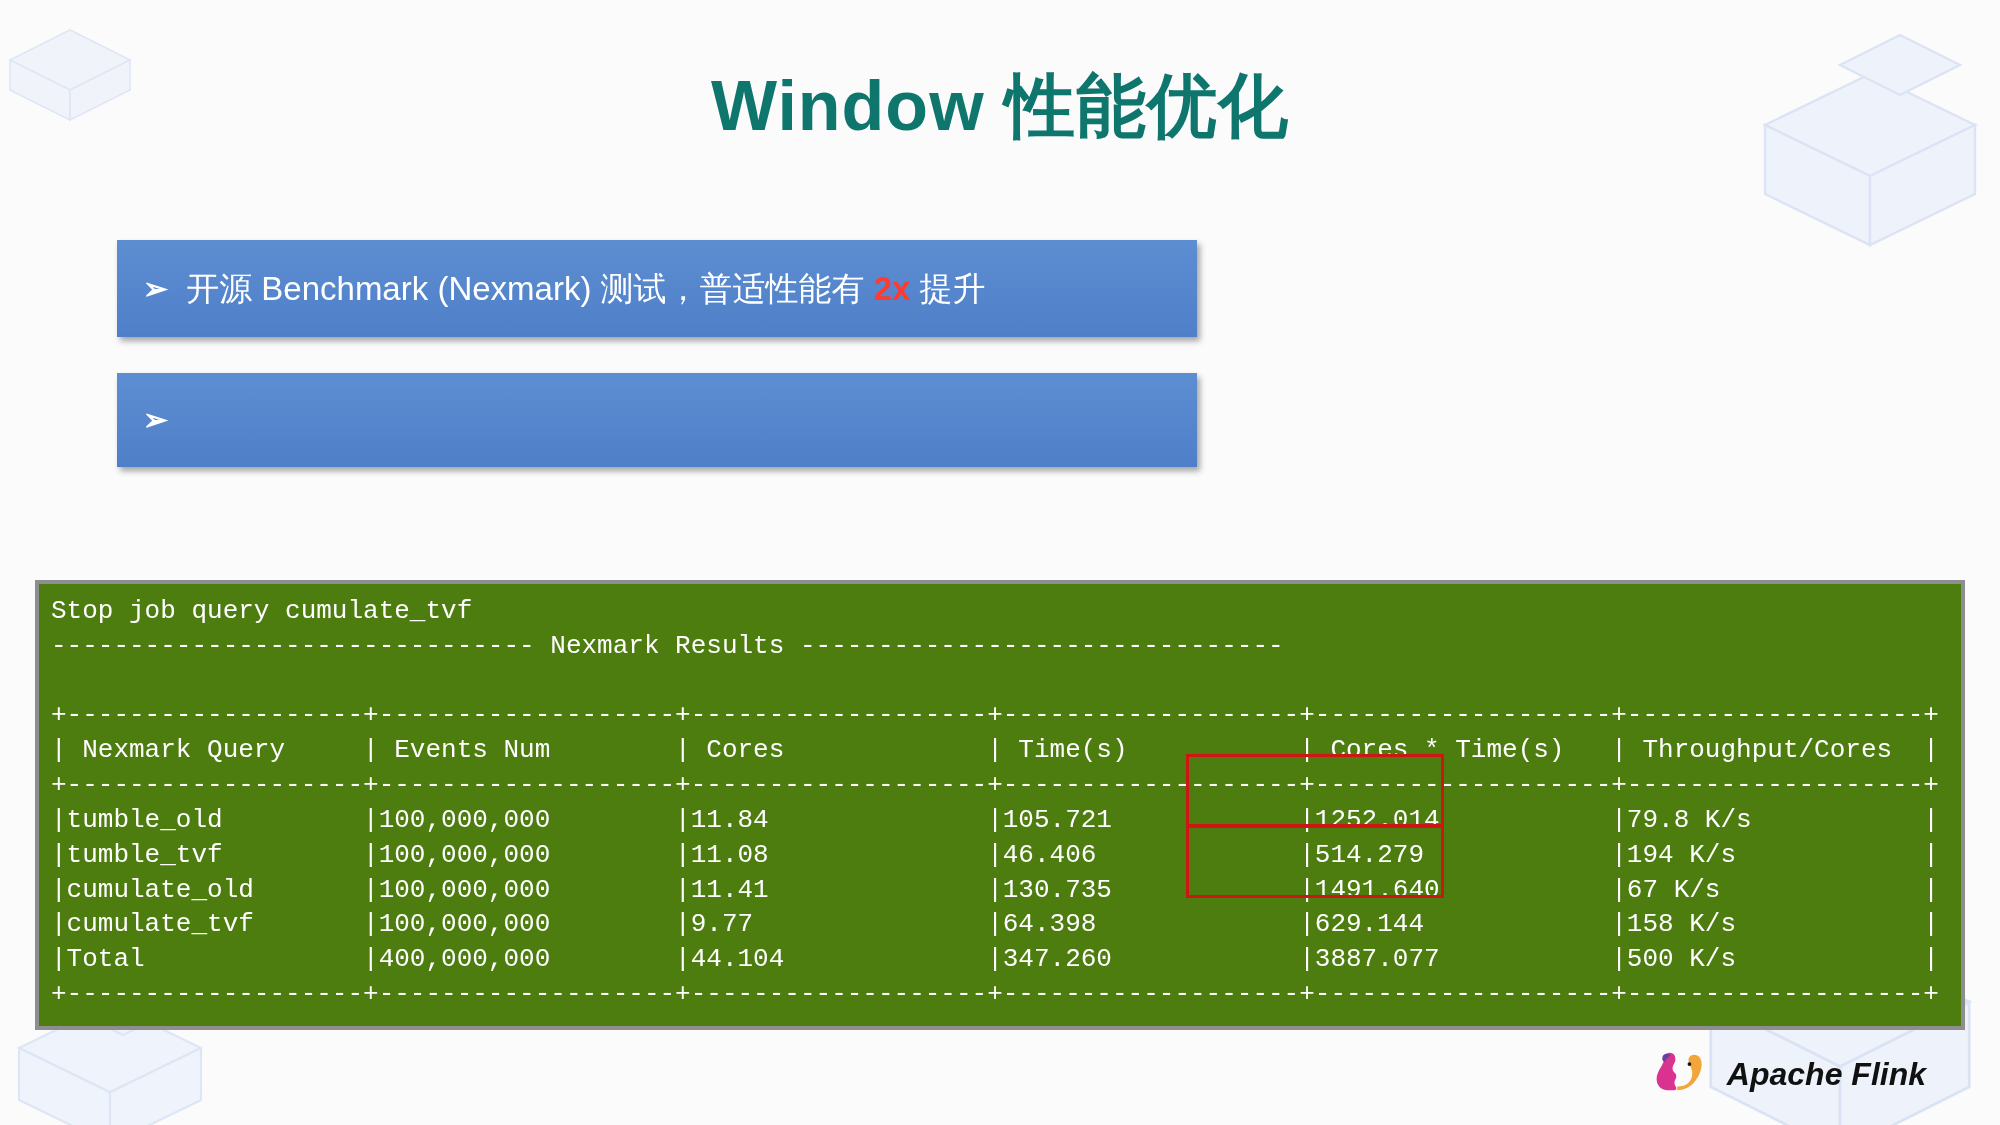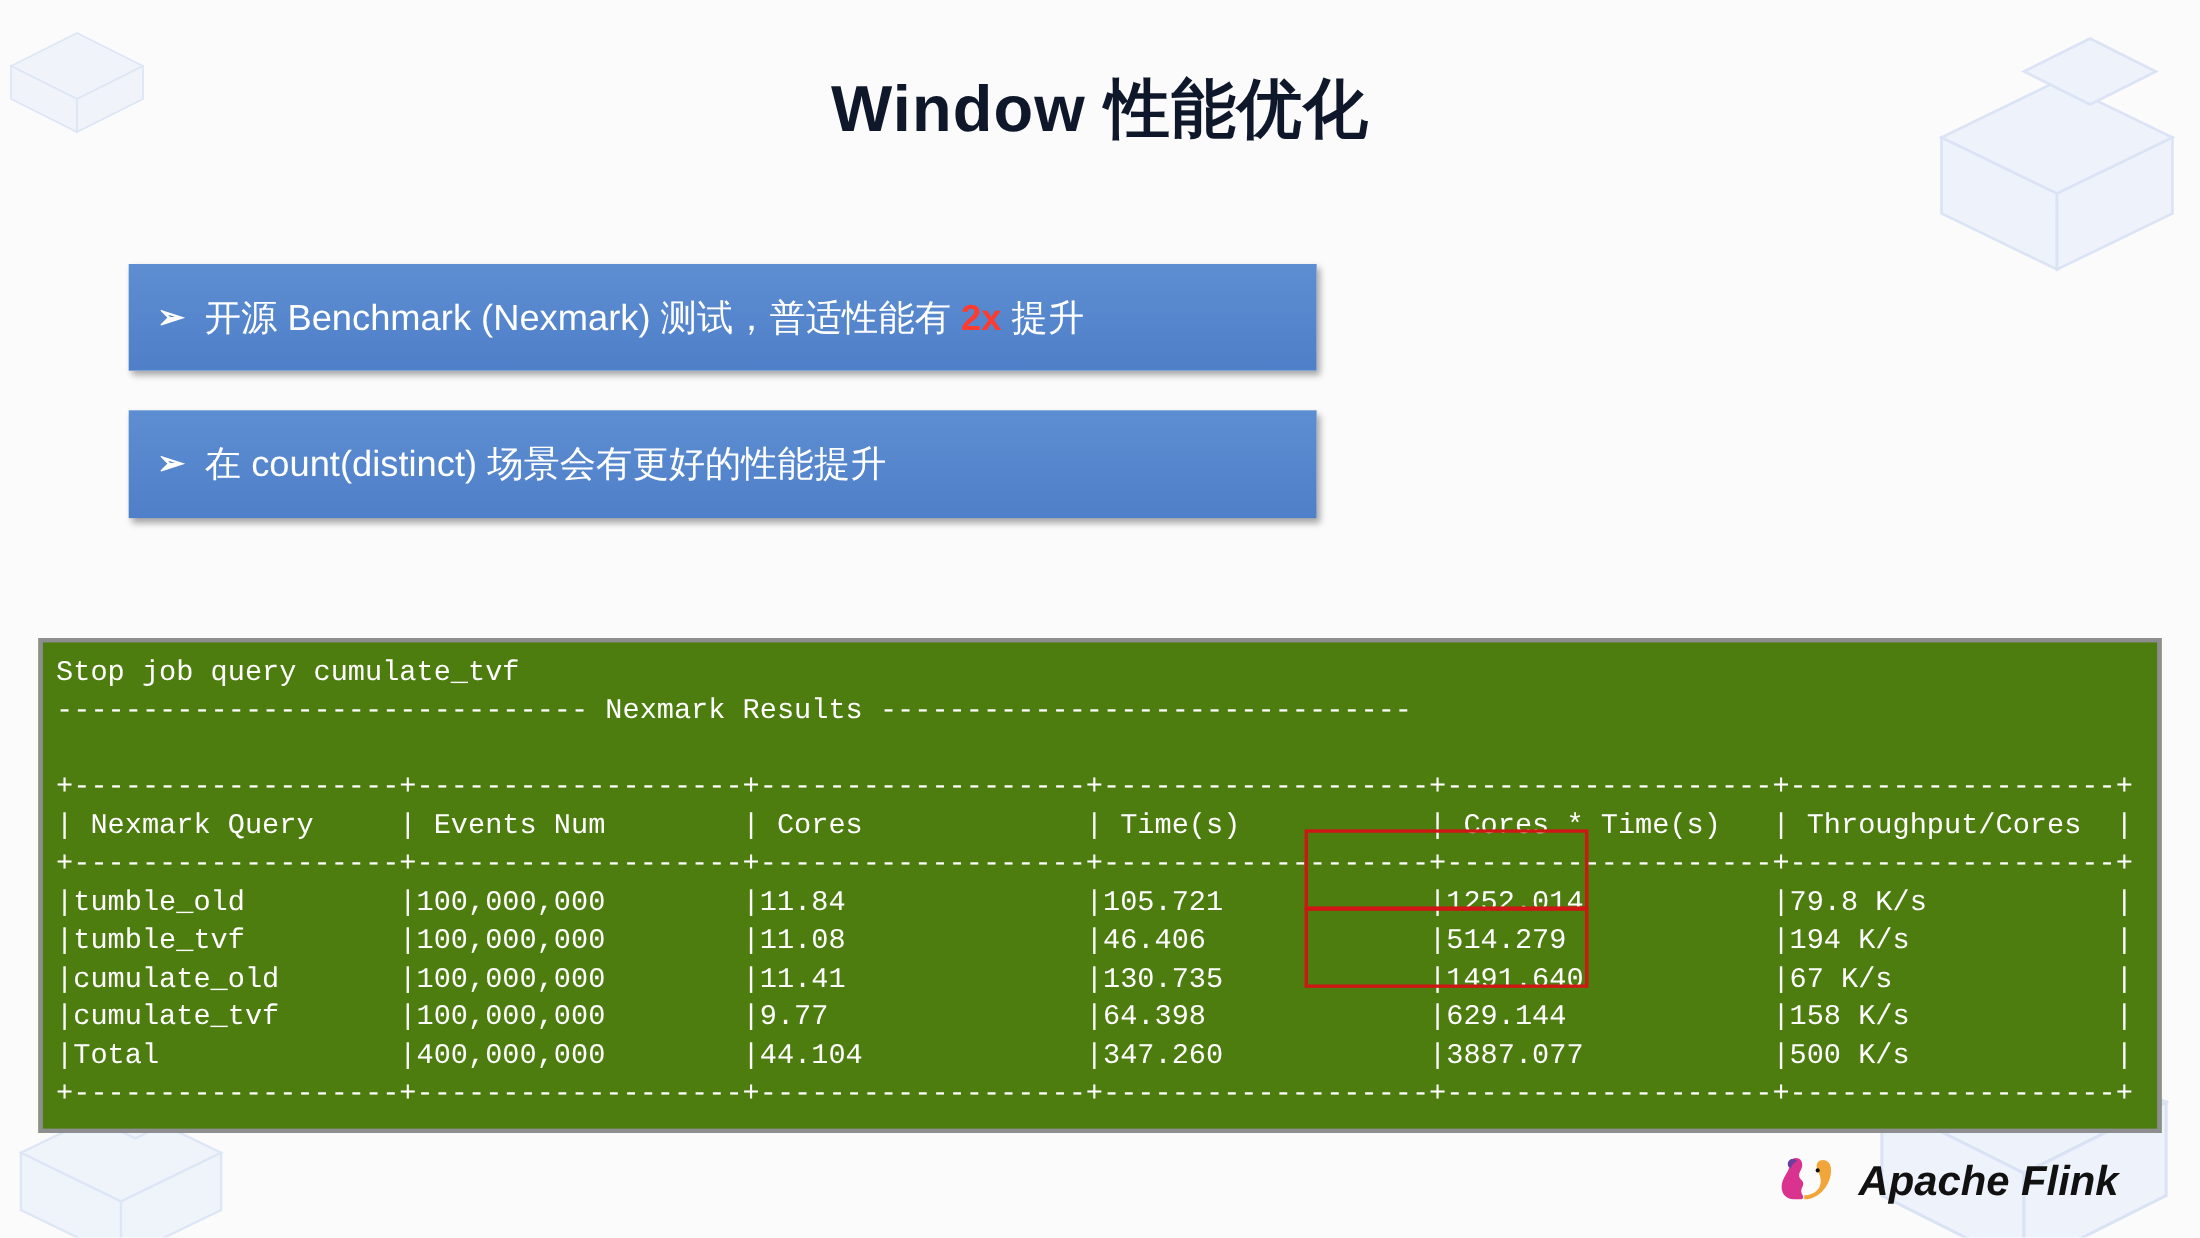--- a/index.html
+++ b/index.html
@@ -27,23 +27,23 @@
   .bg-cloud-tl svg, .bg-cloud-bl svg, .bg-cloud-tr svg, .bg-cloud-br svg {
     width: 100%; height: 100%;
   }
 
   .slide-title {
     position: absolute;
     top: 60px;
     left: 0;
     right: 0;
     text-align: center;
-    font-size: 59px;
+    font-size: 70px;
     font-weight: 800;
-    color: #0f172a;
+    color: #0f766e;
     letter-spacing: 1px;
   }
 
   .bullets {
     position: absolute;
     top: 240px;
     left: 117px;
     width: 1080px;
   }
   .bullet {
@@ -99,21 +99,21 @@
     bottom: 26px;
     display: flex;
     align-items: center;
     gap: 16px;
   }
   .brand .logo {
     width: 60px;
     height: 50px;
   }
   .brand .label {
-    font-size: 38px;
+    font-size: 32px;
     font-weight: 800;
     color: #111;
     font-style: italic;
   }
 </style>
 </head>
 <body>
 
 <div class="bg-cloud-tl">
   <svg viewBox="0 0 100 100">
@@ -159,21 +159,20 @@
 
 <div class="bullets">
   <div class="bullet">
     <span class="arrow">➢</span>
     <span class="text">
       <span>开源 Benchmark (</span><span class="underline">Nexmark</span><span>) 测试，普适性能有 </span><span class="red">2x</span><span> 提升</span>
     </span>
   </div>
   <div class="bullet">
     <span class="arrow">➢</span>
-    <span class="text">在 count(distinct) 场景会有更好的性能提升</span>
   </div>
 </div>
 
 <div class="terminal"><span>Stop job query cumulate_tvf</span>
 <span>------------------------------- Nexmark Results -------------------------------</span>
 <span></span>
 <span>+-------------------+-------------------+-------------------+-------------------+-------------------+-------------------+</span>
 <span>| Nexmark Query     | Events Num        | Cores             | Time(s)           | Cores * Time(s)   | Throughput/Cores  |</span>
 <span>+-------------------+-------------------+-------------------+-------------------+-------------------+-------------------+</span>
 <span>|tumble_old         |100,000,000        |11.84              |105.721            |1252.014           |79.8 K/s           |</span>

